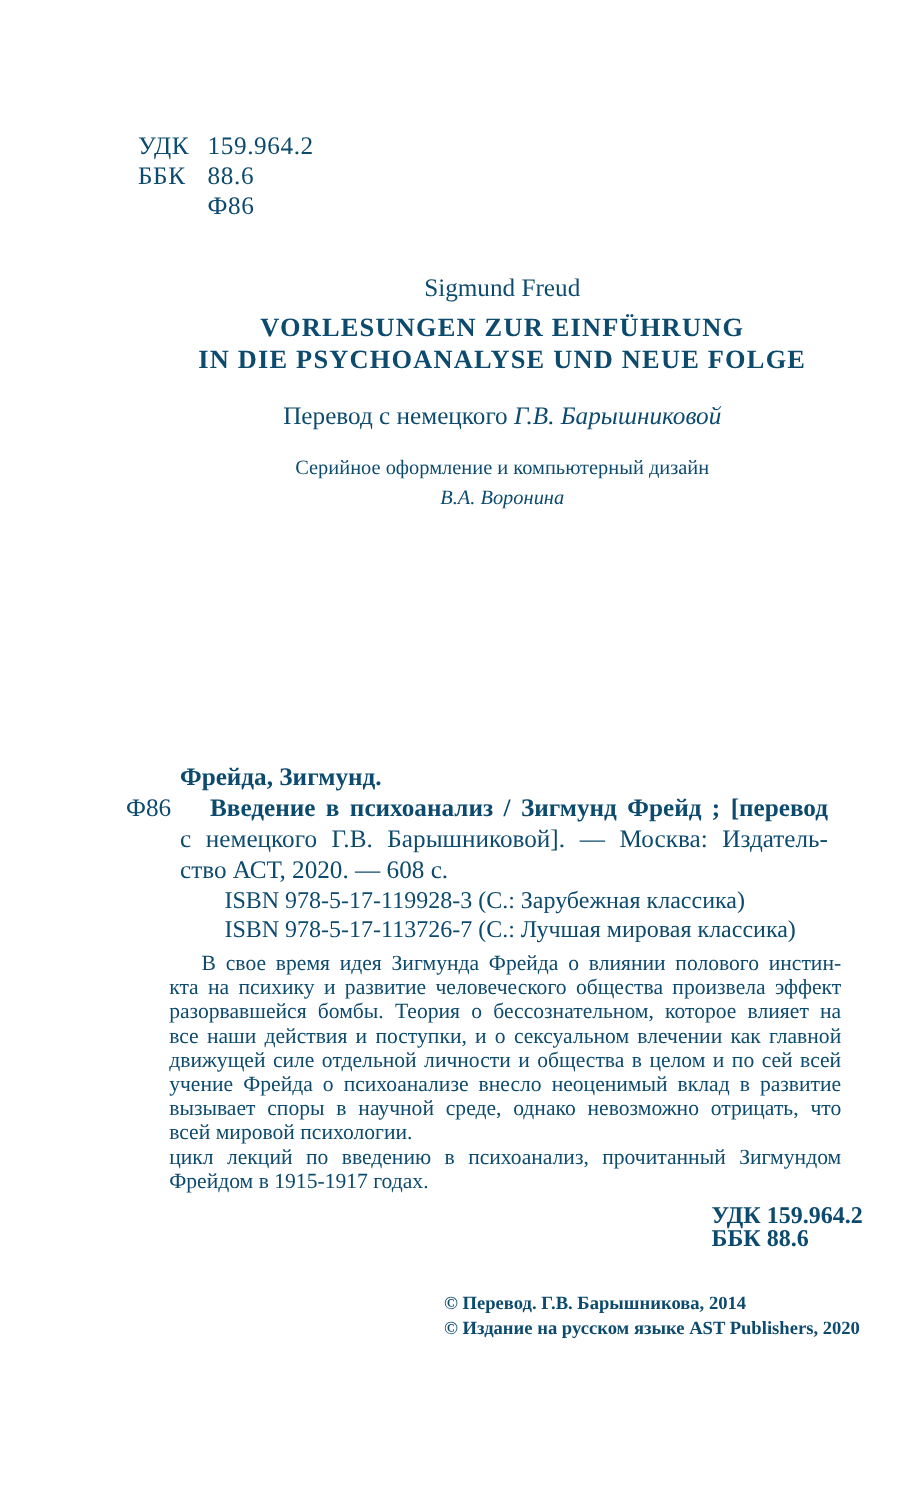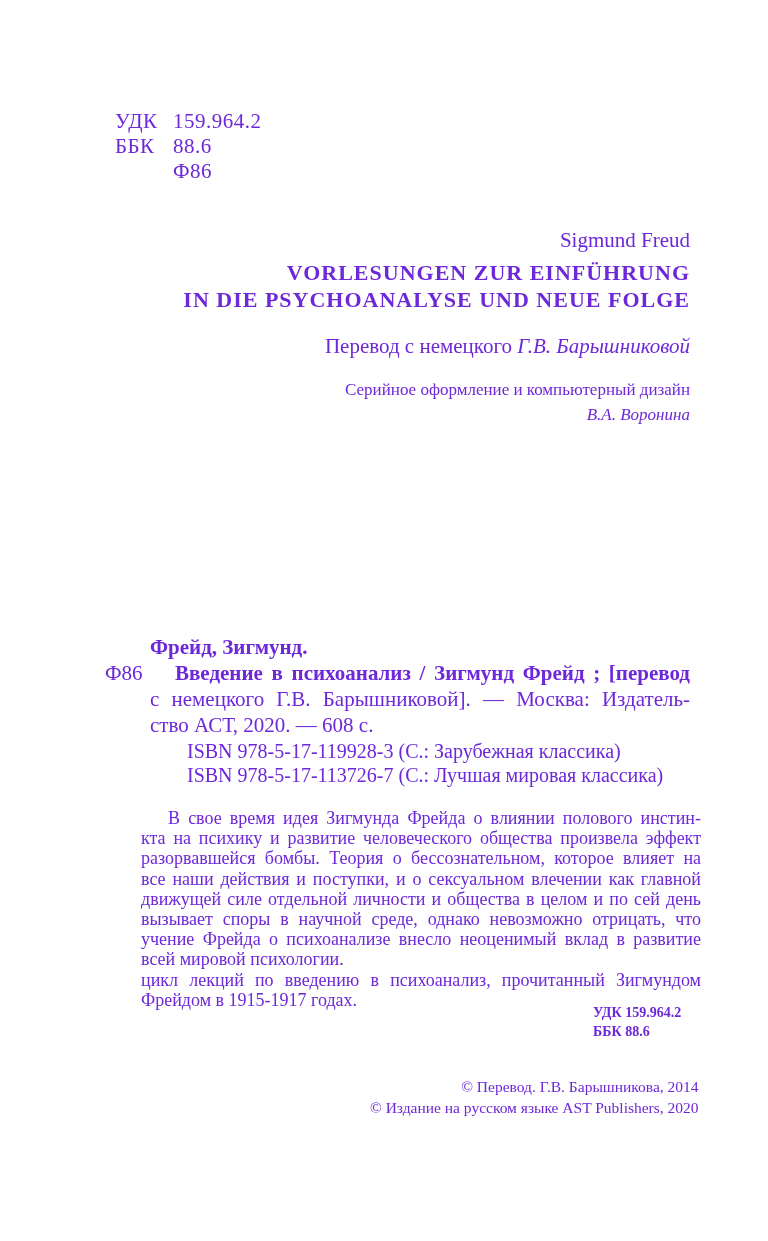--- a/index.html
+++ b/index.html
@@ -1,43 +1,43 @@
 <!DOCTYPE html>
 <html><head>
 <meta charset="utf-8">
 <style>
   html, body { margin: 0; padding: 0; background: #ffffff; }
   .page {
     position: relative;
     width: 768px;
     height: 1241px;
     background: #ffffff;
-    color: #6d28d9;
+    color: #0c4a6e;
     font-family: "Liberation Serif", "DejaVu Serif", serif;
     overflow: hidden;
   }
 
   
   .top-codes {
     position: absolute;
     left: 115px;
     top: 109px;
     font-size: 21px;
     line-height: 25px;
     letter-spacing: 0.5px;
   }
   .code-row { display: flex; }
   .code-label { width: 58px; }
 
   
   .center-col {
     position: absolute;
-    left: 115px;
+    left: 131px;
     width: 575px;
-    text-align: right;
+    text-align: center;
   }
   .author-latin { top: 228px; font-size: 21px; }
   .original-title {
     top: 259px;
     font-size: 22px;
     line-height: 27px;
     letter-spacing: 1px;
     font-weight: bold;
   }
   .translation-line { top: 334px; font-size: 21px; }
@@ -70,43 +70,41 @@
     line-height: 23.5px;
   }
 
   .annotation {
     position: absolute;
     left: 141px;
     top: 792px;
     width: 560px;
     font-size: 18px;
     line-height: 20.2px;
-    margin-top: 16px;
   }
   .ann-indent { padding-left: 27px; }
 
   .bottom-codes {
     position: absolute;
     left: 593px;
     top: 1004px;
-    font-size: 14px;
+    font-size: 20px;
     font-weight: bold;
     line-height: 18.5px;
     white-space: nowrap;
   }
 
   .copyright {
     position: absolute;
     left: 370px;
     top: 1077px;
     font-size: 15.5px;
-    font-weight: normal;
+    font-weight: bold;
     line-height: 20.5px;
     white-space: nowrap;
-    text-align: right;
   }
 </style>
 </head>
 <body>
 
 <div class="page">
 
   <div class="top-codes">
     <div class="code-row">
       <span class="code-label">УДК</span>
@@ -133,39 +131,39 @@
     <span>Перевод с немецкого </span><span class="ital">Г.В. Барышниковой</span>
   </div>
 
   <div class="center-col design-block">
     <div>Серийное оформление и компьютерный дизайн</div>
     <div class="ital">В.А. Воронина</div>
   </div>
 
   <div class="catalog">
     <div class="card-code">Ф86</div>
-    <div class="card-author">Фрейд, Зигмунд.</div>
+    <div class="card-author">Фрейда, Зигмунд.</div>
     <div class="jl desc-first">Введение в психоанализ / Зигмунд Фрейд ; [перевод</div>
     <div class="jl">с немецкого Г.В. Барышниковой]. — Москва: Издатель-</div>
     <div>ство АСТ, 2020. — 608 с.</div>
   </div>
 
   <div class="isbn-block">
     <div>ISBN 978-5-17-119928-3 (С.: Зарубежная классика)</div>
     <div>ISBN 978-5-17-113726-7 (С.: Лучшая мировая классика)</div>
   </div>
 
   <div class="annotation">
     <div class="jl ann-indent">В свое время идея Зигмунда Фрейда о влиянии полового инстин-</div>
     <div class="jl">кта на психику и развитие человеческого общества произвела эффект</div>
     <div class="jl">разорвавшейся бомбы. Теория о бессознательном, которое влияет на</div>
     <div class="jl">все наши действия и поступки, и о сексуальном влечении как главной</div>
-    <div class="jl">движущей силе отдельной личности и общества в целом и по сей день</div>
+    <div class="jl">движущей силе отдельной личности и общества в целом и по сей всей</div>
+    <div class="jl">учение Фрейда о психоанализе внесло неоценимый вклад в развитие</div>
     <div class="jl">вызывает споры в научной среде, однако невозможно отрицать, что</div>
-    <div class="jl">учение Фрейда о психоанализе внесло неоценимый вклад в развитие</div>
     <div>всей мировой психологии.</div>
     <div class="jl">цикл лекций по введению в психоанализ, прочитанный Зигмундом</div>
     <div>Фрейдом в 1915-1917 годах.</div>
   </div>
 
   <div class="bottom-codes">
     <div>УДК 159.964.2</div>
     <div>ББК 88.6</div>
   </div>
 

